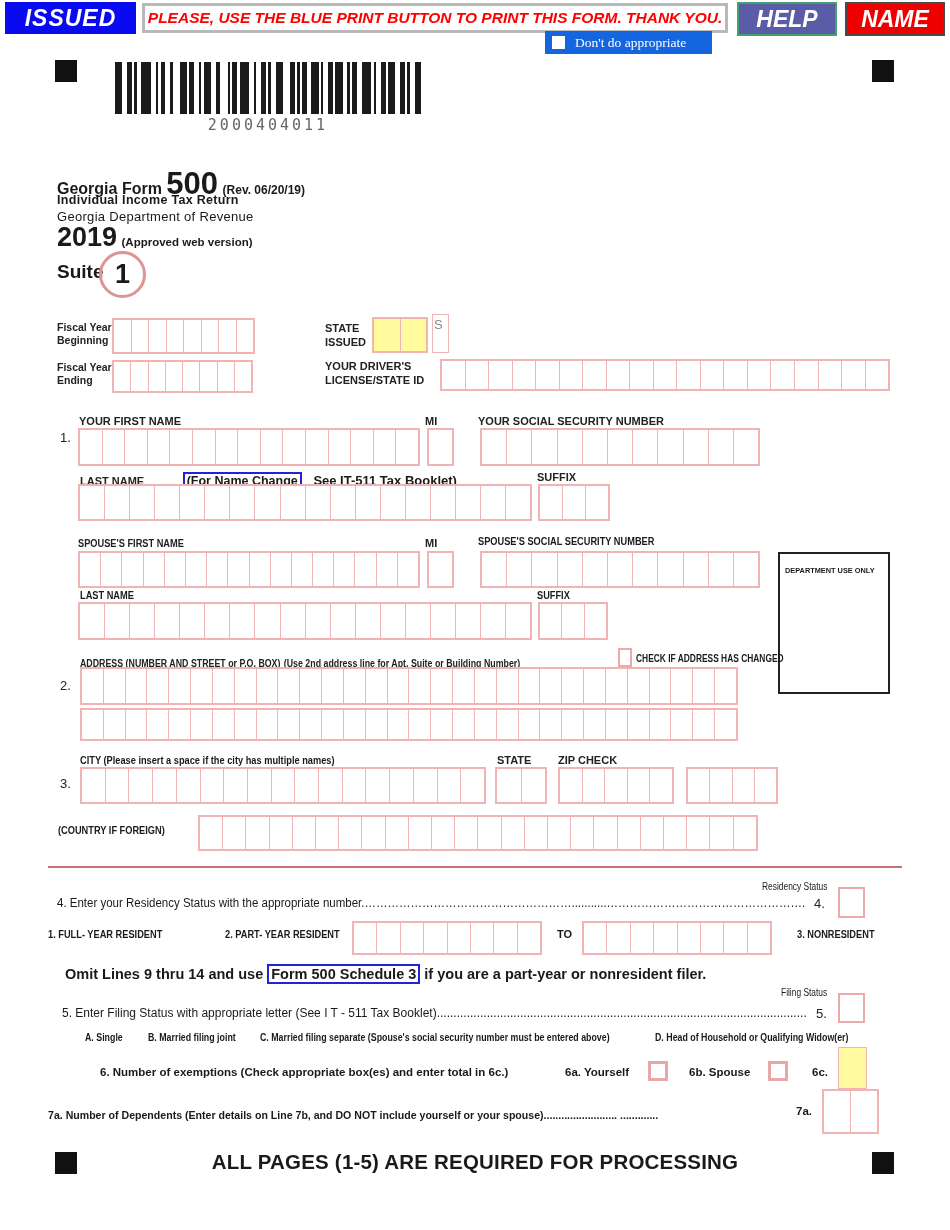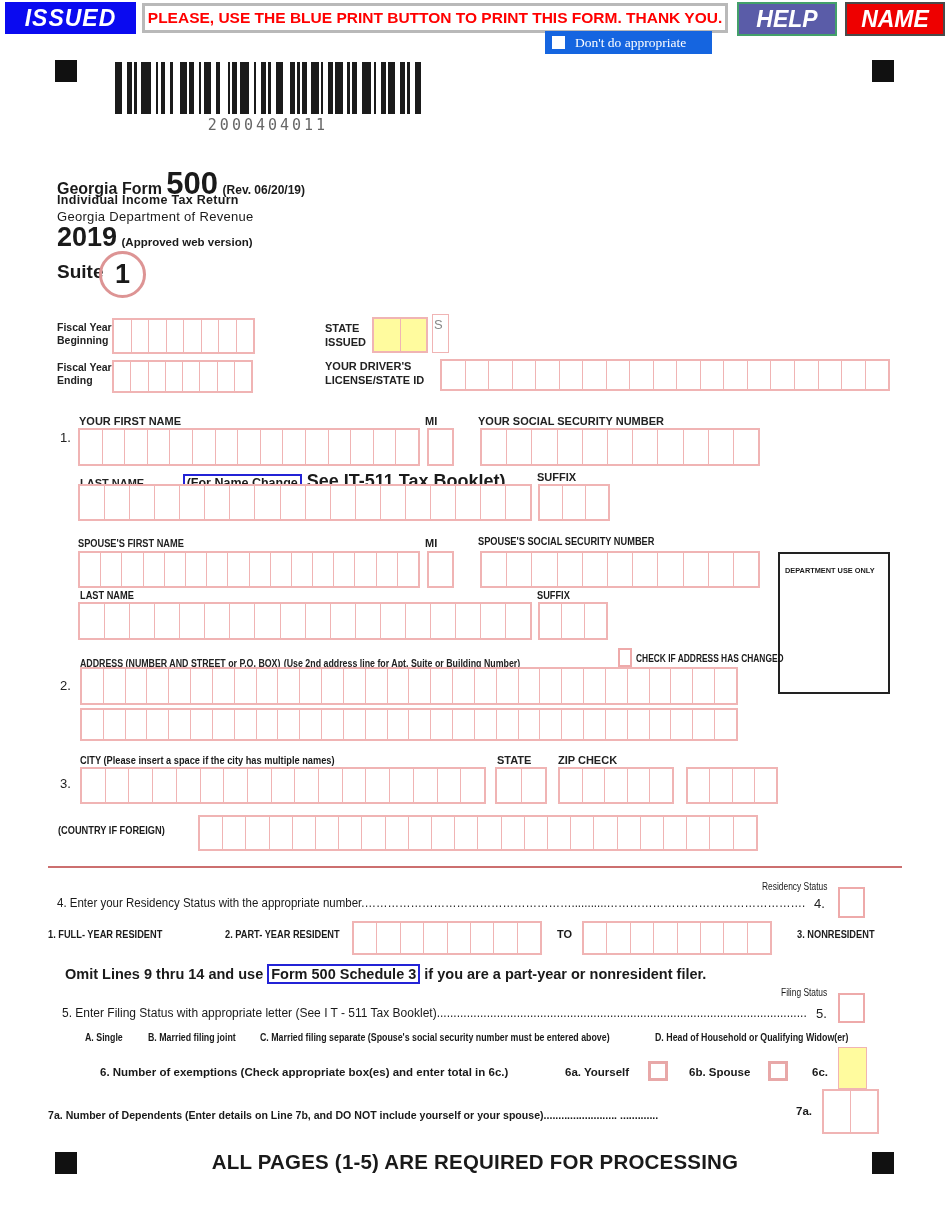--- a/index.html
+++ b/index.html
@@ -8,21 +8,21 @@
   .abs { position:absolute; }
   .bold { font-weight:bold; }
   .cond { display:inline-block; transform:scaleX(.84); transform-origin:0 50%; white-space:nowrap; }
   .cond2 { display:inline-block; transform:scaleX(.92); transform-origin:0 50%; white-space:nowrap; }
   .prelabel { white-space:pre-line; line-height:1.25; }
 
   
   .btn { display:flex; align-items:center; justify-content:center; font-style:italic; font-weight:bold; color:#fff; cursor:pointer; }
   #print-btn { left:5px; top:2px; width:131px; height:32px; background:#0a0af0; font-size:23px; letter-spacing:1px; }
   #notice-box { left:142px; top:3px; width:586px; height:30px; background:#fff; border:3px solid #b9b9b9; display:flex; align-items:center; justify-content:center; }
-  #notice-box span { color:#ff0000; font-weight:bold; font-size:15.5px; white-space:nowrap; }
+  #notice-box span { color:#ff0000; font-style:italic; font-weight:bold; font-size:15.5px; white-space:nowrap; }
   #help-btn { left:737px; top:2px; width:100px; height:34px; background:#5a5ca8; border:2px solid #43a06a; font-size:23px; }
   #reset-btn { left:845px; top:2px; width:100px; height:34px; background:#ee0000; border:2px solid #4a4a4a; font-size:23px; }
   #calc-box { left:545px; top:31px; width:167px; height:23px; background:#1565e0; display:flex; align-items:center; cursor:pointer; }
   #calc-box .cb { width:13px; height:13px; background:#fff; margin:0 10px 0 7px; }
   #calc-box .lbl { color:#fff; font-family:"Liberation Serif", serif; font-size:13.5px; }
 
   .regsq { width:22px; height:22px; background:#111; }
 
   
   #barcode { left:115px; top:62px; width:306px; height:52px; display:flex; align-items:stretch; overflow:hidden; }
@@ -260,21 +260,21 @@
     <div class="cell"></div>
     <div class="cell"></div>
     <div class="cell"></div>
     <div class="cell"></div>
     <div class="cell"></div>
     <div class="cell"></div>
   </div>
 
 <div class="abs" style="left:80px; top:471px; white-space:nowrap;">
   <span class="lab">LAST NAME</span>
-  <span class="bold blue-outline" style="font-size:12.5px; margin-left:34px;">(For Name Change</span><span class="bold" style="font-size:18px;"> See IT-511 Tax Booklet)</span>
+  <span class="bold blue-outline" style="font-size:12.5px; margin-left:34px;">(For Name Change</span><span class="bold" style="font-size:13px;padding-left:8px;"> See IT-511 Tax Booklet)</span>
 </div>
 <div class="abs lab" style="left:537px; top:471px;">SUFFIX</div>
 <div class="abs cellrow" style="left:78px; top:484px; width:454px; height:37px;">
     <div class="cell"></div>
     <div class="cell"></div>
     <div class="cell"></div>
     <div class="cell"></div>
     <div class="cell"></div>
     <div class="cell"></div>
     <div class="cell"></div>

